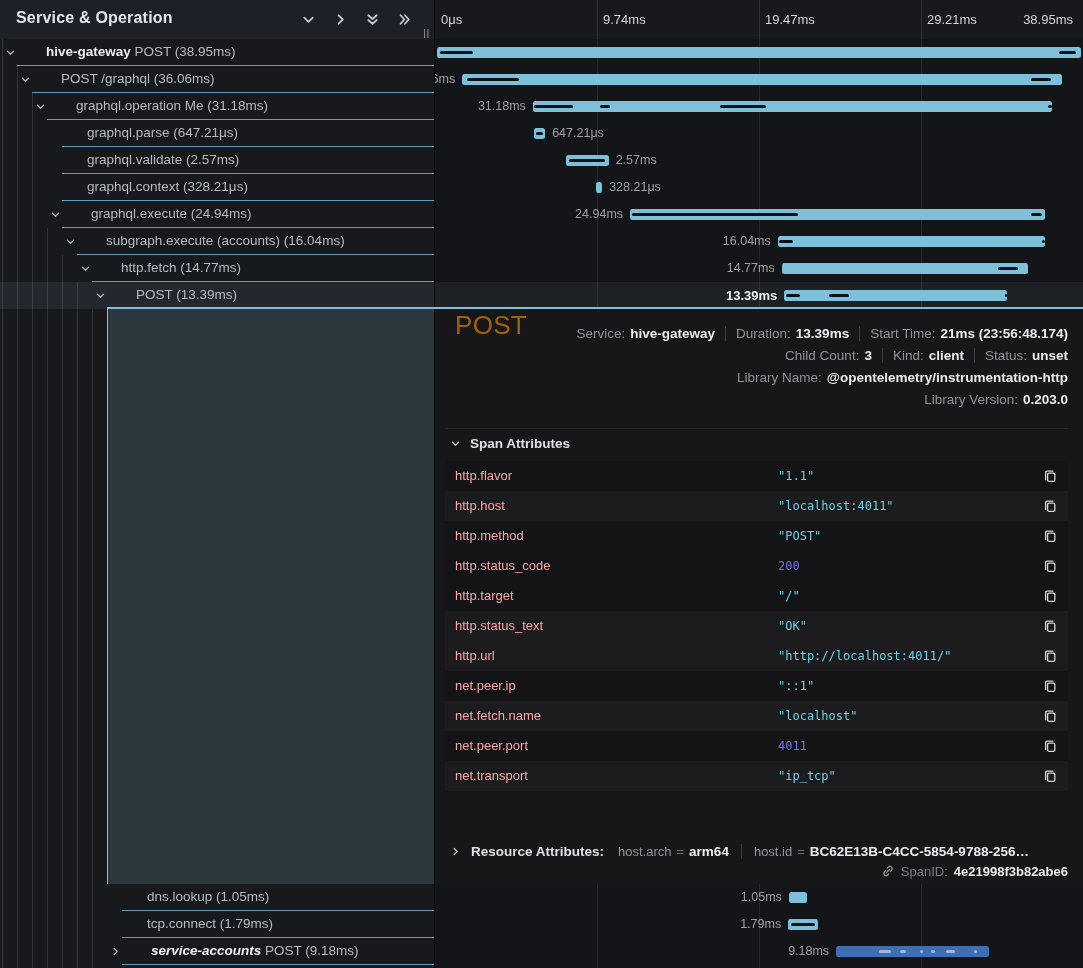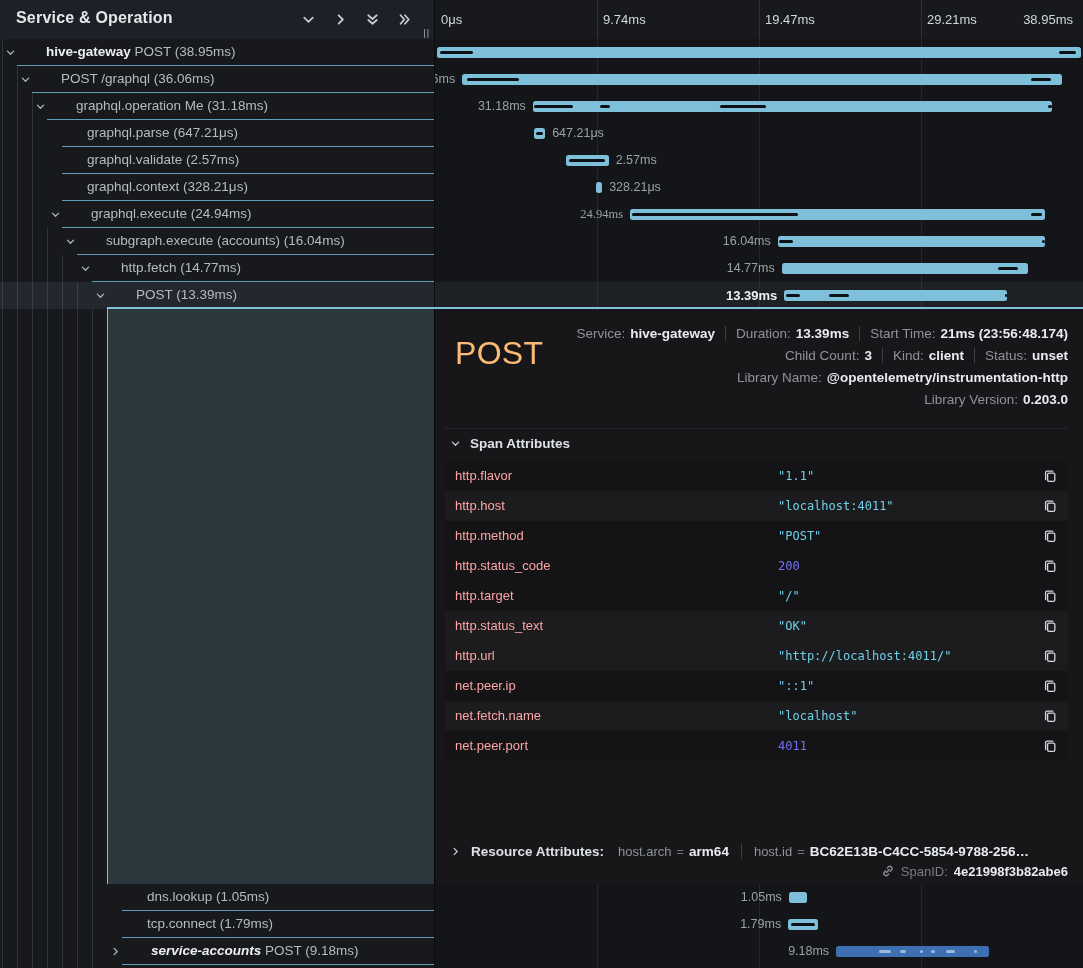--- a/index.html
+++ b/index.html
@@ -30,21 +30,21 @@
   .bgrid{position:absolute;top:0;width:1px;height:929px;background:#24272c;}
   .brow{position:absolute;left:0;width:648px;height:27px;cursor:pointer;}
   .brow.sel{background:rgba(150,180,200,0.07);}
   .bar{position:absolute;top:8px;height:11px;border-radius:2.5px;}
   .mark{position:absolute;top:4px;height:3px;border-radius:1.5px;}
   .blabel{position:absolute;top:6px;font-size:12.5px;color:#9aa0a6;white-space:nowrap;}
   .blabel.sel{color:#eff2f4;font-weight:700;font-size:13px;}
   
   .slate{position:absolute;left:107px;top:309px;width:327px;height:575px;background:#2b373d;border-left:1px solid #7fc0da;box-sizing:border-box;}
   .detail{position:absolute;left:435px;top:309px;width:648px;height:575px;background:#17171a;}
-  .dtitle{position:absolute;left:20px;top:26px;font-size:32px;font-weight:500;color:#fdba74;letter-spacing:.3px;}
+  .dtitle{position:absolute;left:20px;top:1px;font-size:26px;font-weight:500;color:#a16207;letter-spacing:.3px;}
   .dmeta{position:absolute;right:15px;top:13px;text-align:right;}
   .mline{height:22px;display:flex;justify-content:flex-end;align-items:center;}
   .mlabel{font-size:13.5px;color:#8f9399;margin-right:5px;white-space:pre;}
   .mval{font-size:13.5px;font-weight:700;color:#e9ecef;white-space:pre;}
   .mdiv{width:1px;height:15px;background:#3c4046;margin:0 10px;}
   .hsep{position:absolute;left:10px;right:15px;top:119px;height:1px;background:#26272b;}
   .sect{position:absolute;left:15px;top:127px;display:flex;align-items:center;gap:9px;cursor:pointer;}
   .schev{width:11px;height:11px;color:#c4c8cd;}
   .stitle{font-size:13.5px;font-weight:700;color:#dde0e4;}
   .attrs{position:absolute;left:10px;top:152px;width:623px;}
@@ -223,21 +223,21 @@
       <div class="brow" style="top: 108px;">
         <div class="bar" style="left: 130.896px; width: 42.768px; background: rgb(126, 191, 218);">
           <div class="mark" style="left: 8%; width: 84%; background: rgb(13, 16, 20);"></div>
         </div>
         <span class="blabel" style="left: 180.664px;">2.57ms</span>
       </div>
       <div class="brow" style="top: 135px;">
         <div class="bar" style="left: 161.352px; width: 5.832px; background: rgb(126, 191, 218);"></div>
         <span class="blabel" style="left: 174.184px;">328.21μs</span>
       </div>
-      <div class="brow" style="top: 162px; font-family: Liberation Serif, serif;">
+      <div class="brow" style="top: 162px;">
         <div class="bar" style="left: 195.048px; width: 414.72px; background: rgb(126, 191, 218);">
           <div class="mark" style="left: 0.5%; width: 40%; background: rgb(13, 16, 20);"></div>
           <div class="mark" style="left: 96.8%; width: 2.6%; background: rgb(13, 16, 20);"></div>
         </div>
         <span class="blabel" style="right: 459.952px;">24.94ms</span>
       </div>
       <div class="brow" style="top: 189px;">
         <div class="bar" style="left: 342.792px; width: 266.976px; background: rgb(126, 191, 218);">
           <div class="mark" style="left: 0.6%; width: 5%; background: rgb(13, 16, 20);"></div>
           <div class="mark" style="left: 98.8%; width: 1.2%; background: rgb(13, 16, 20);"></div>
@@ -396,20 +396,28 @@
             </svg></button>
         </div>
         <div class="arow odd">
           <span class="akey">net.peer.port</span>
           <span class="aval number">4011</span>
           <button class="copybtn"><svg viewBox="0 0 16 16" width="16" height="16">
               <path d="M10.8 3.2H5.0a1.4 1.4 0 0 0-1.4 1.4v7.0" stroke="currentColor" stroke-width="1.3" fill="none" stroke-linecap="round"></path>
               <rect x="5.6" y="5.2" width="7.2" height="8.2" rx="1.4" stroke="currentColor" stroke-width="1.3" fill="none"></rect>
             </svg></button>
         </div>
+        <div class="arow even">
+          <span class="akey">net.transport</span>
+          <span class="aval string">"ip_tcp"</span>
+          <button class="copybtn"><svg viewBox="0 0 16 16" width="16" height="16">
+              <path d="M10.8 3.2H5.0a1.4 1.4 0 0 0-1.4 1.4v7.0" stroke="currentColor" stroke-width="1.3" fill="none" stroke-linecap="round"></path>
+              <rect x="5.6" y="5.2" width="7.2" height="8.2" rx="1.4" stroke="currentColor" stroke-width="1.3" fill="none"></rect>
+            </svg></button>
+        </div>
       </div>
     <div class="resline" id="resline">
         <svg viewBox="0 0 16 16" class="rchev">
           <path d="M6 3.5l4.5 4.5L6 12.5" stroke="currentColor" stroke-width="1.9" fill="none" stroke-linecap="round" stroke-linejoin="round"></path>
         </svg>
         <span class="rtitle">Resource Attributes:</span>
         <span class="rkey">host.arch</span>
         <span class="req">=</span>
         <span class="rval">arm64</span>
         <span class="rdiv"></span>

